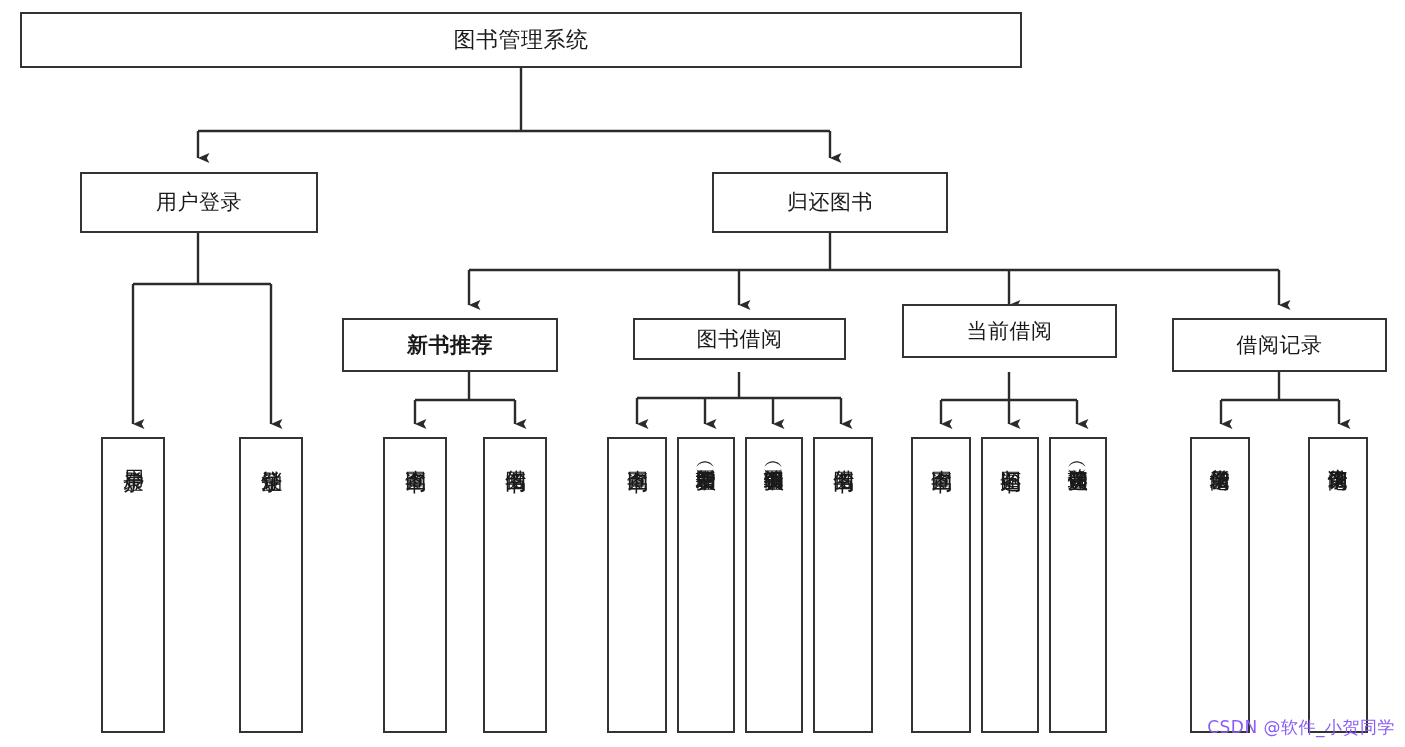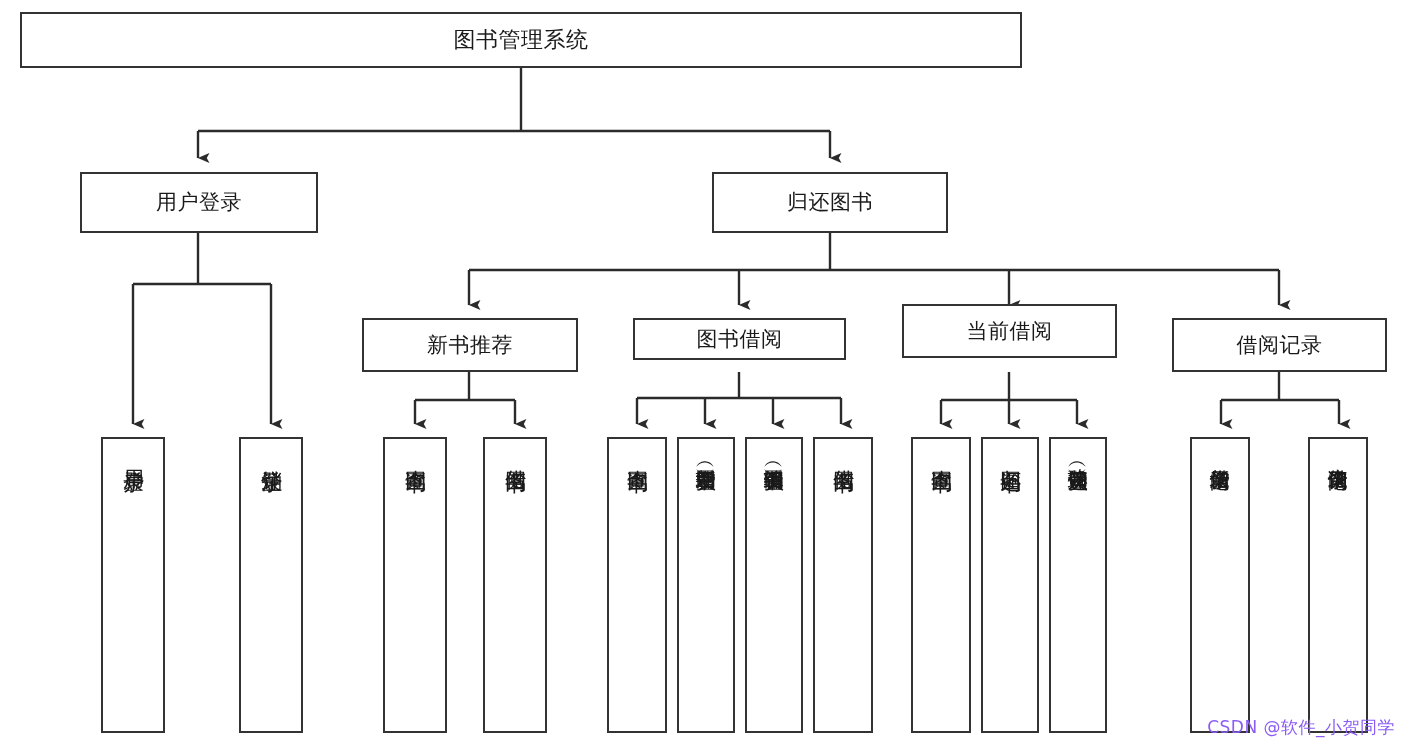--- a/index.html
+++ b/index.html
@@ -137,21 +137,21 @@
   </div>
 
   <div class="node horiz" style="left:80px; top:172px; width:238px; height:61px;">
     <span class="lbl">用户登录</span>
   </div>
 
   <div class="node horiz" style="left:712px; top:172px; width:236px; height:61px;">
     <span class="lbl">归还图书</span>
   </div>
 
-  <div class="node horiz" style="left:362px; top:318px; width:216px; height:54px;">
+  <div class="node horiz" style="left:342px; top:318px; width:216px; height:54px;font-weight:bold;">
     <span class="lbl">新书推荐</span>
   </div>
 
   <div class="node horiz" style="left:633px; top:318px; width:213px; height:42px;">
     <span class="lbl">图书借阅</span>
   </div>
 
   <div class="node horiz" style="left:902px; top:304px; width:215px; height:54px;">
     <span class="lbl">当前借阅</span>
   </div>

